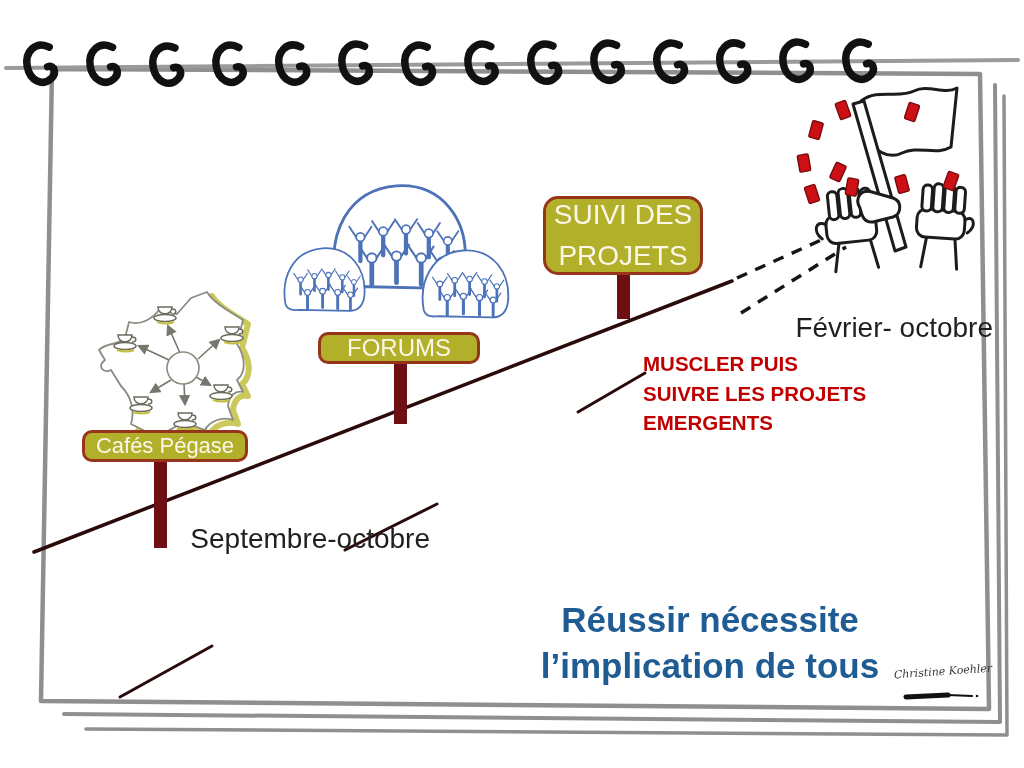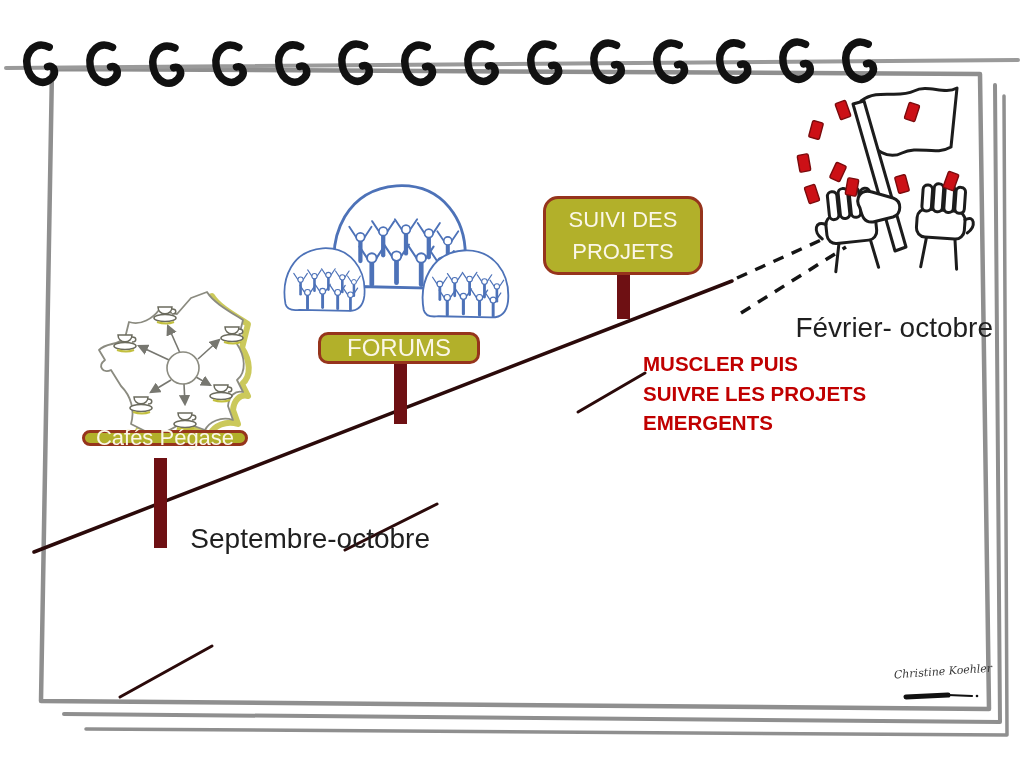--- a/index.html
+++ b/index.html
@@ -49,23 +49,23 @@
   
   .sign{
     position:absolute;box-sizing:border-box;
     background:var(--sign-background);
     border:3px solid var(--sign-border);
     color:var(--sign-text);
     display:flex;align-items:center;justify-content:center;
     text-align:center;border-radius:10px;
     white-space:pre-line;line-height:1.45;
   }
-  .sign-1{left:82px;top:430px;width:166px;height:16px;font-size:22px;align-items:center;}
+  .sign-1{left:82px;top:430px;width:166px;height:32px;font-size:22px;align-items:center;}
   .sign-2{left:318px;top:332px;width:162px;height:32px;font-size:24px;}
-  .sign-3{left:543px;top:196px;width:160px;height:79px;font-size:22px;border-radius:15px;}
+  .sign-3{left:543px;top:196px;width:160px;height:79px;font-size:28px;border-radius:15px;}
 
   
   .annotation{position:absolute;}
   .annotation .period{color:var(--period-black);font-size:28px;text-align:right;}
   .annotation .action{
     color:var(--action-red);font-weight:700;font-size:20.5px;
     white-space:pre-line;margin-top:5px;line-height:1.45;
   }
   .annotation-1{left:170px;top:523px;width:260px;text-align:center;}
   .annotation-2{left:375px;top:412px;width:335px;text-align:center;}
@@ -240,15 +240,17 @@
 
   <div class="annotation annotation-1">
     <div class="period">Septembre-octobre</div>
   </div>
   <div class="annotation annotation-3">
     <div class="period">Février- octobre</div>
     <div class="action">MUSCLER PUIS
 SUIVRE LES PROJETS EMERGENTS</div>
   </div>
 
+  <div class="main-title">Réussir nécessite
+l’implication de tous</div>
   <div class="signature">Christine Koehler</div>
 
 </div>
 
 </body></html>

